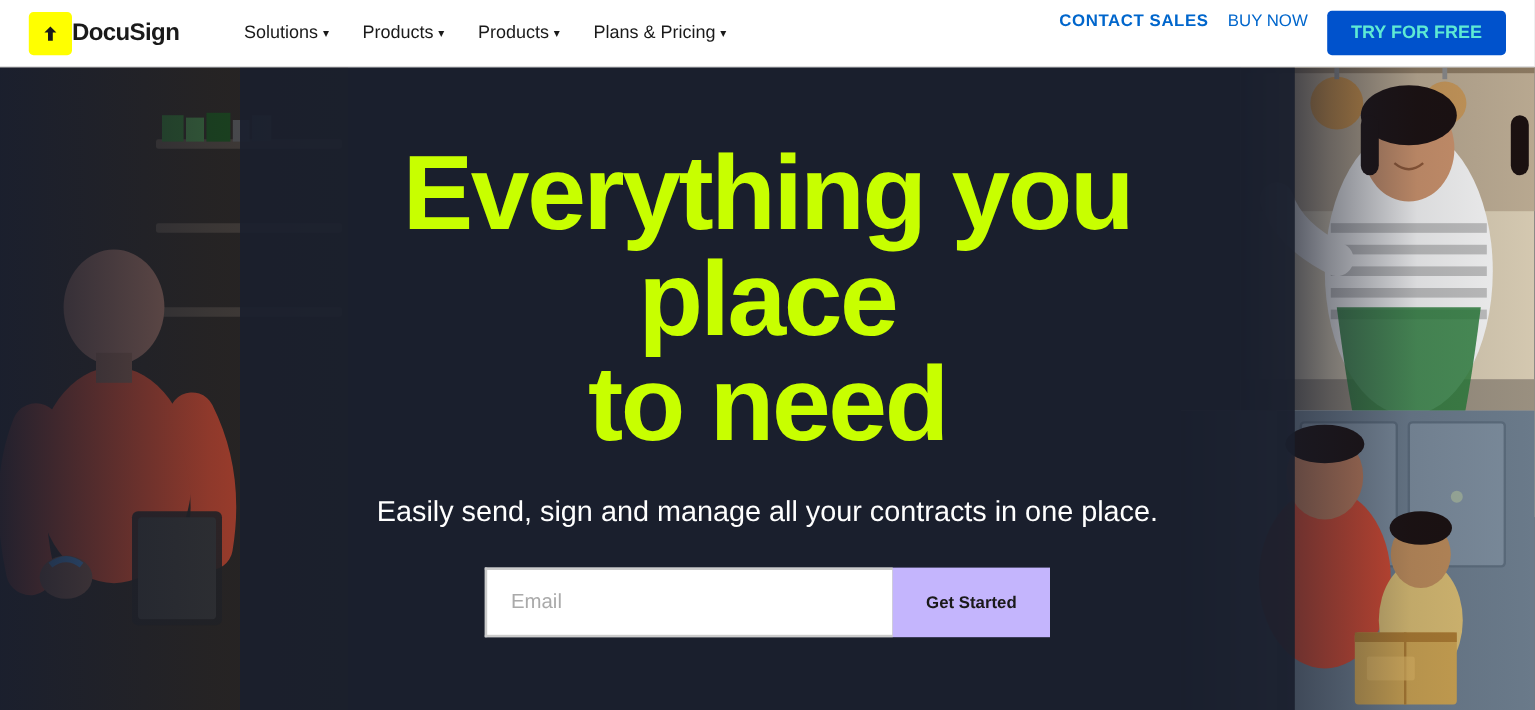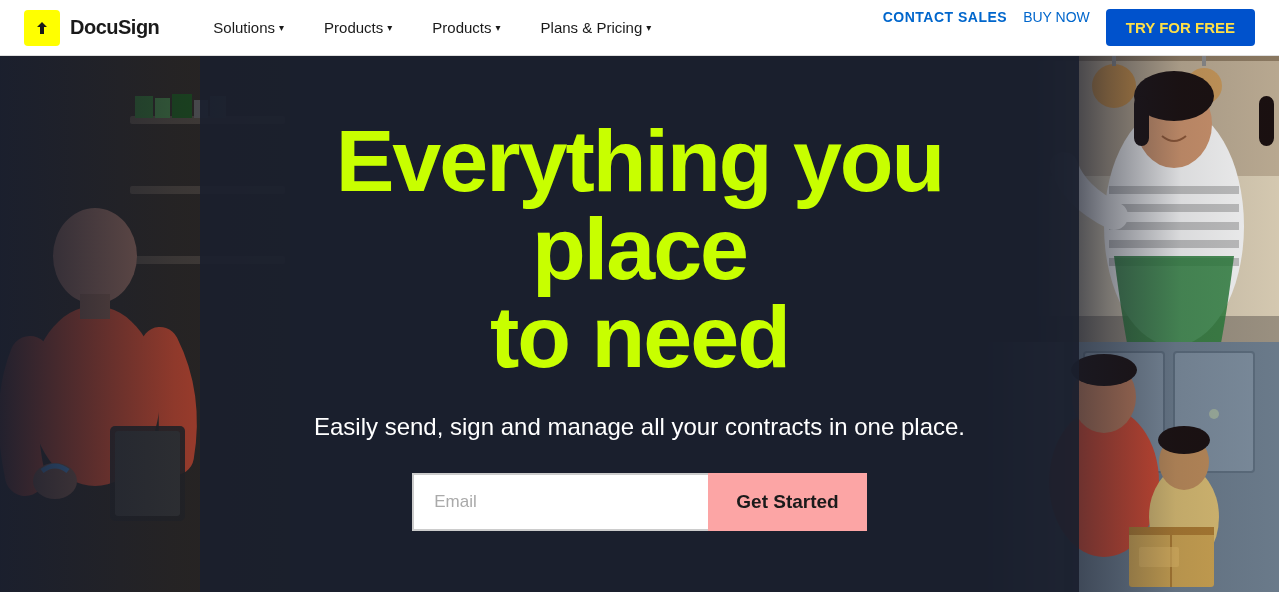--- a/index.html
+++ b/index.html
@@ -12,21 +12,21 @@
       display: flex;
       align-items: center;
       padding: 0 24px;
       border-bottom: 1px solid #e0e0e0;
       position: relative;
       z-index: 10;
     }
     .logo-area {
       display: flex;
       align-items: center;
-      gap: 10px;
+      gap: 0;
       margin-right: 40px;
       text-decoration: none;
     }
     .logo-icon {
       width: 36px;
       height: 36px;
       background: #ffff00;
       border-radius: 4px;
       display: flex;
       align-items: center;
@@ -36,21 +36,21 @@
     }
     .logo-text {
       font-size: 20px;
       font-weight: 600;
       color: #1a1a1a;
       letter-spacing: -0.5px;
     }
     .nav-links {
       display: flex;
       align-items: center;
-      gap: 12px;
+      gap: 0;
       flex: 1;
     }
     .nav-item {
       padding: 6px 14px;
       font-size: 15px;
       color: #1a1a1a;
       cursor: pointer;
       display: flex;
       align-items: center;
       gap: 4px;
@@ -73,21 +73,21 @@
     }
     .buy-now {
       font-size: 14px;
       font-weight: 400;
       color: #0066cc;
       cursor: pointer;
       white-space: nowrap;
     }
     .try-free-btn {
       background: #0052cc;
-      color: #fde047;
+      color: #5eead4;
       border: none;
       padding: 10px 20px;
       font-size: 15px;
       font-weight: 600;
       border-radius: 4px;
       cursor: pointer;
       white-space: nowrap;
     }
 
     
@@ -137,38 +137,38 @@
       font-weight: 400;
     }
 
     .hero-form {
       display: flex;
       justify-content: center;
       width: 100%;
     }
 
     .email-input {
-      width: 296px;
+      width: 340px;
       height: 58px;
       border: 2px solid #ccc;
       border-right: none;
       padding: 0 20px;
       font-size: 17px;
       color: #999;
       outline: none;
       background: #fff;
     }
     .email-input::placeholder { color: #aaa; }
 
     .get-started-btn {
       height: 58px;
       padding: 0 28px;
-      background: #fca5a5;
+      background: #c4b5fd;
       border: none;
-      font-size: 19px;
+      font-size: 14px;
       font-weight: 600;
       color: #1a1a1a;
       cursor: pointer;
       white-space: nowrap;
     }
 
     
     .person-right-top {
       position: absolute;
       right: 0;

